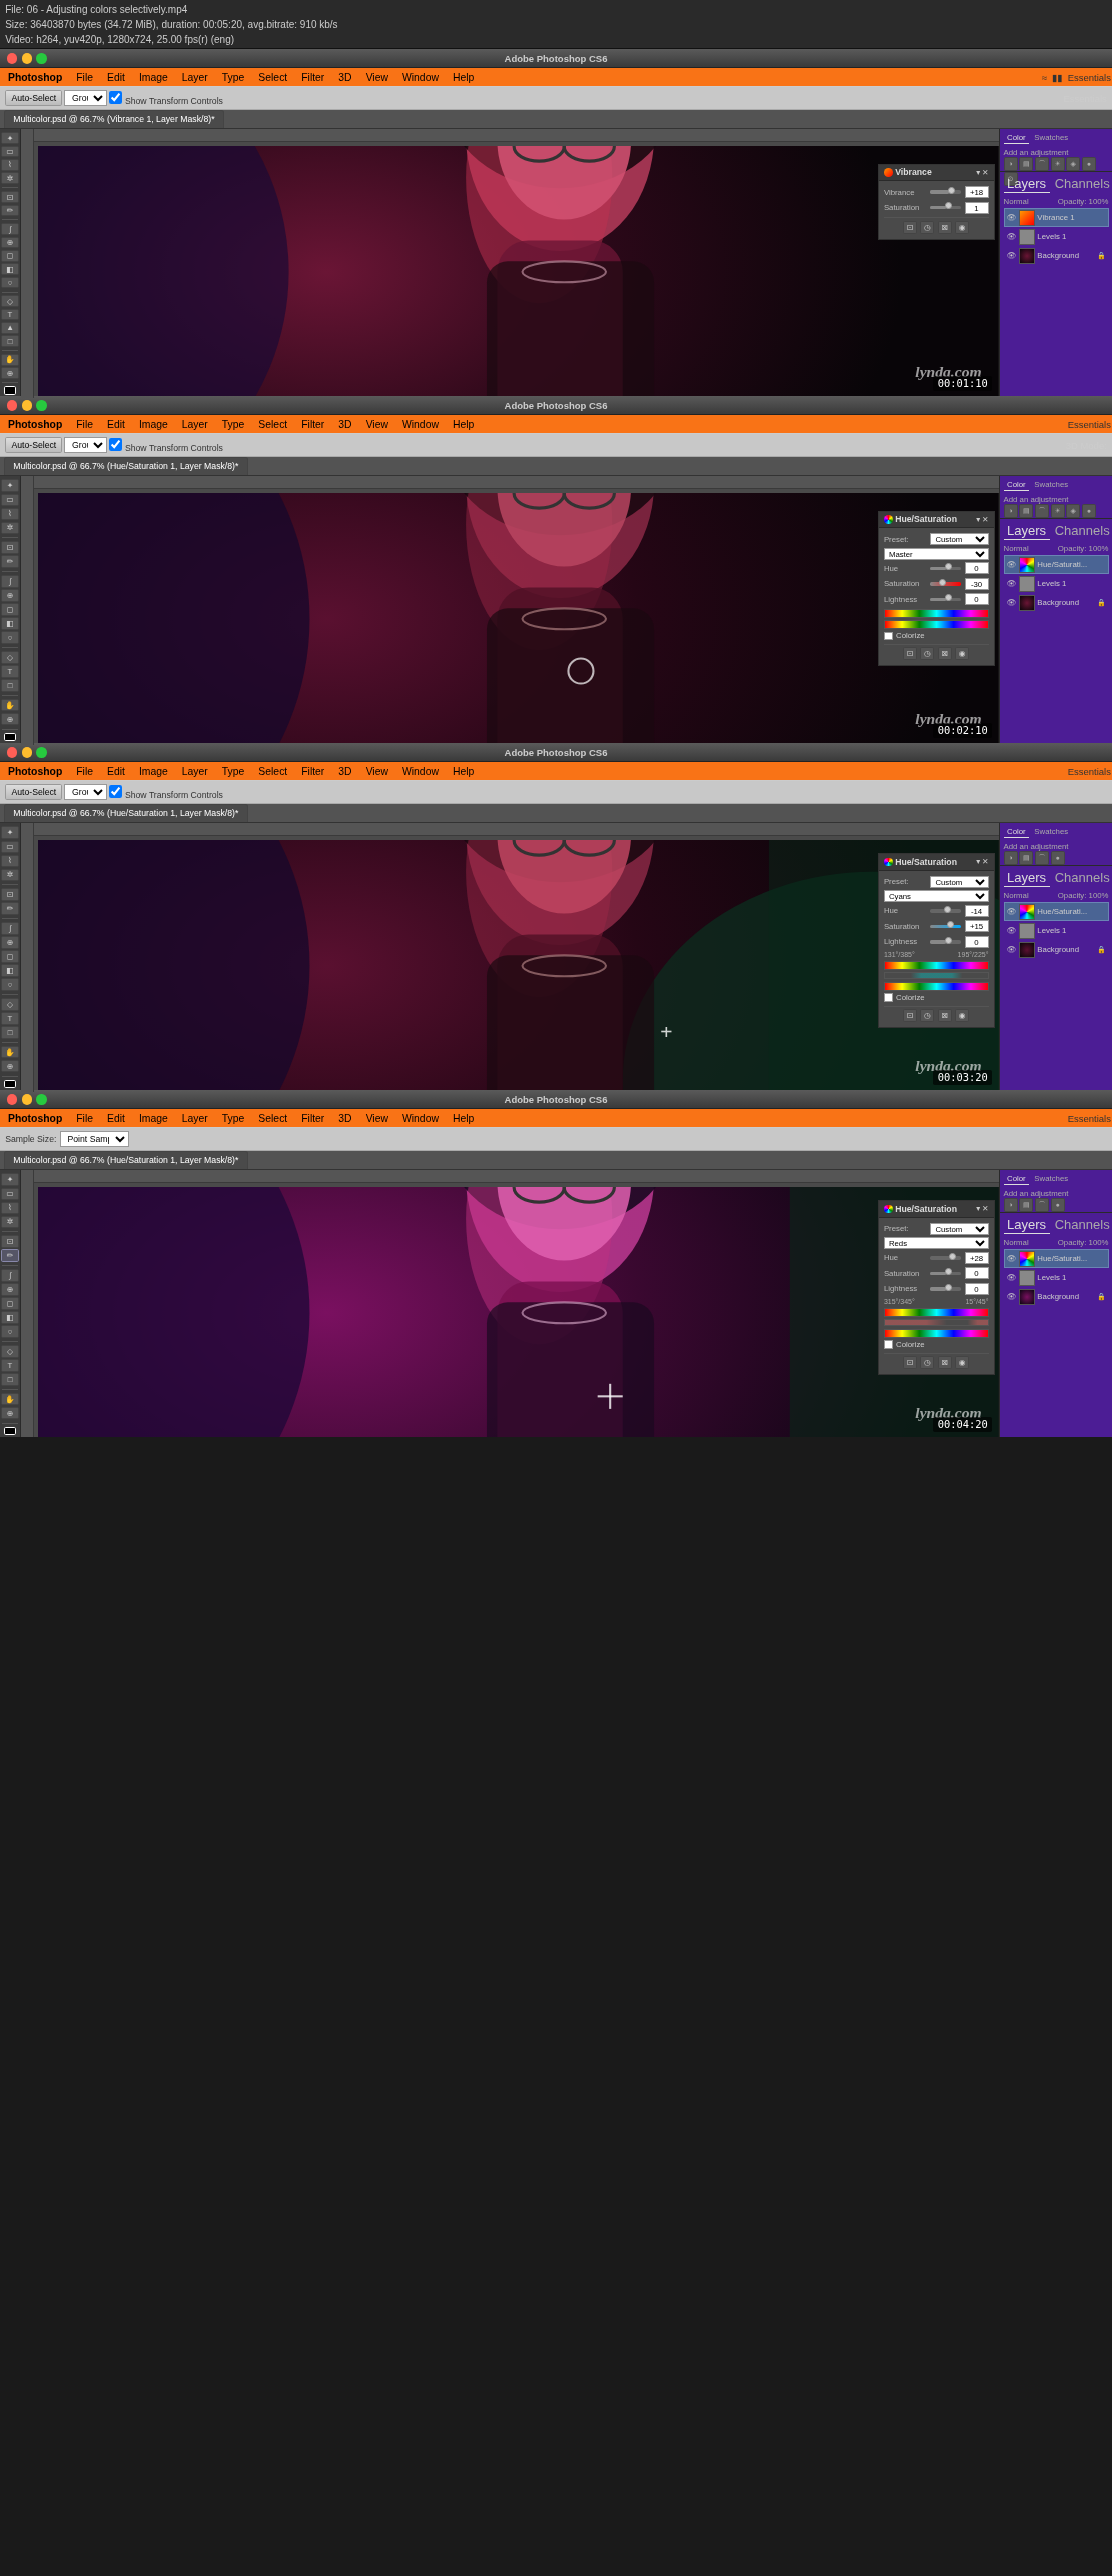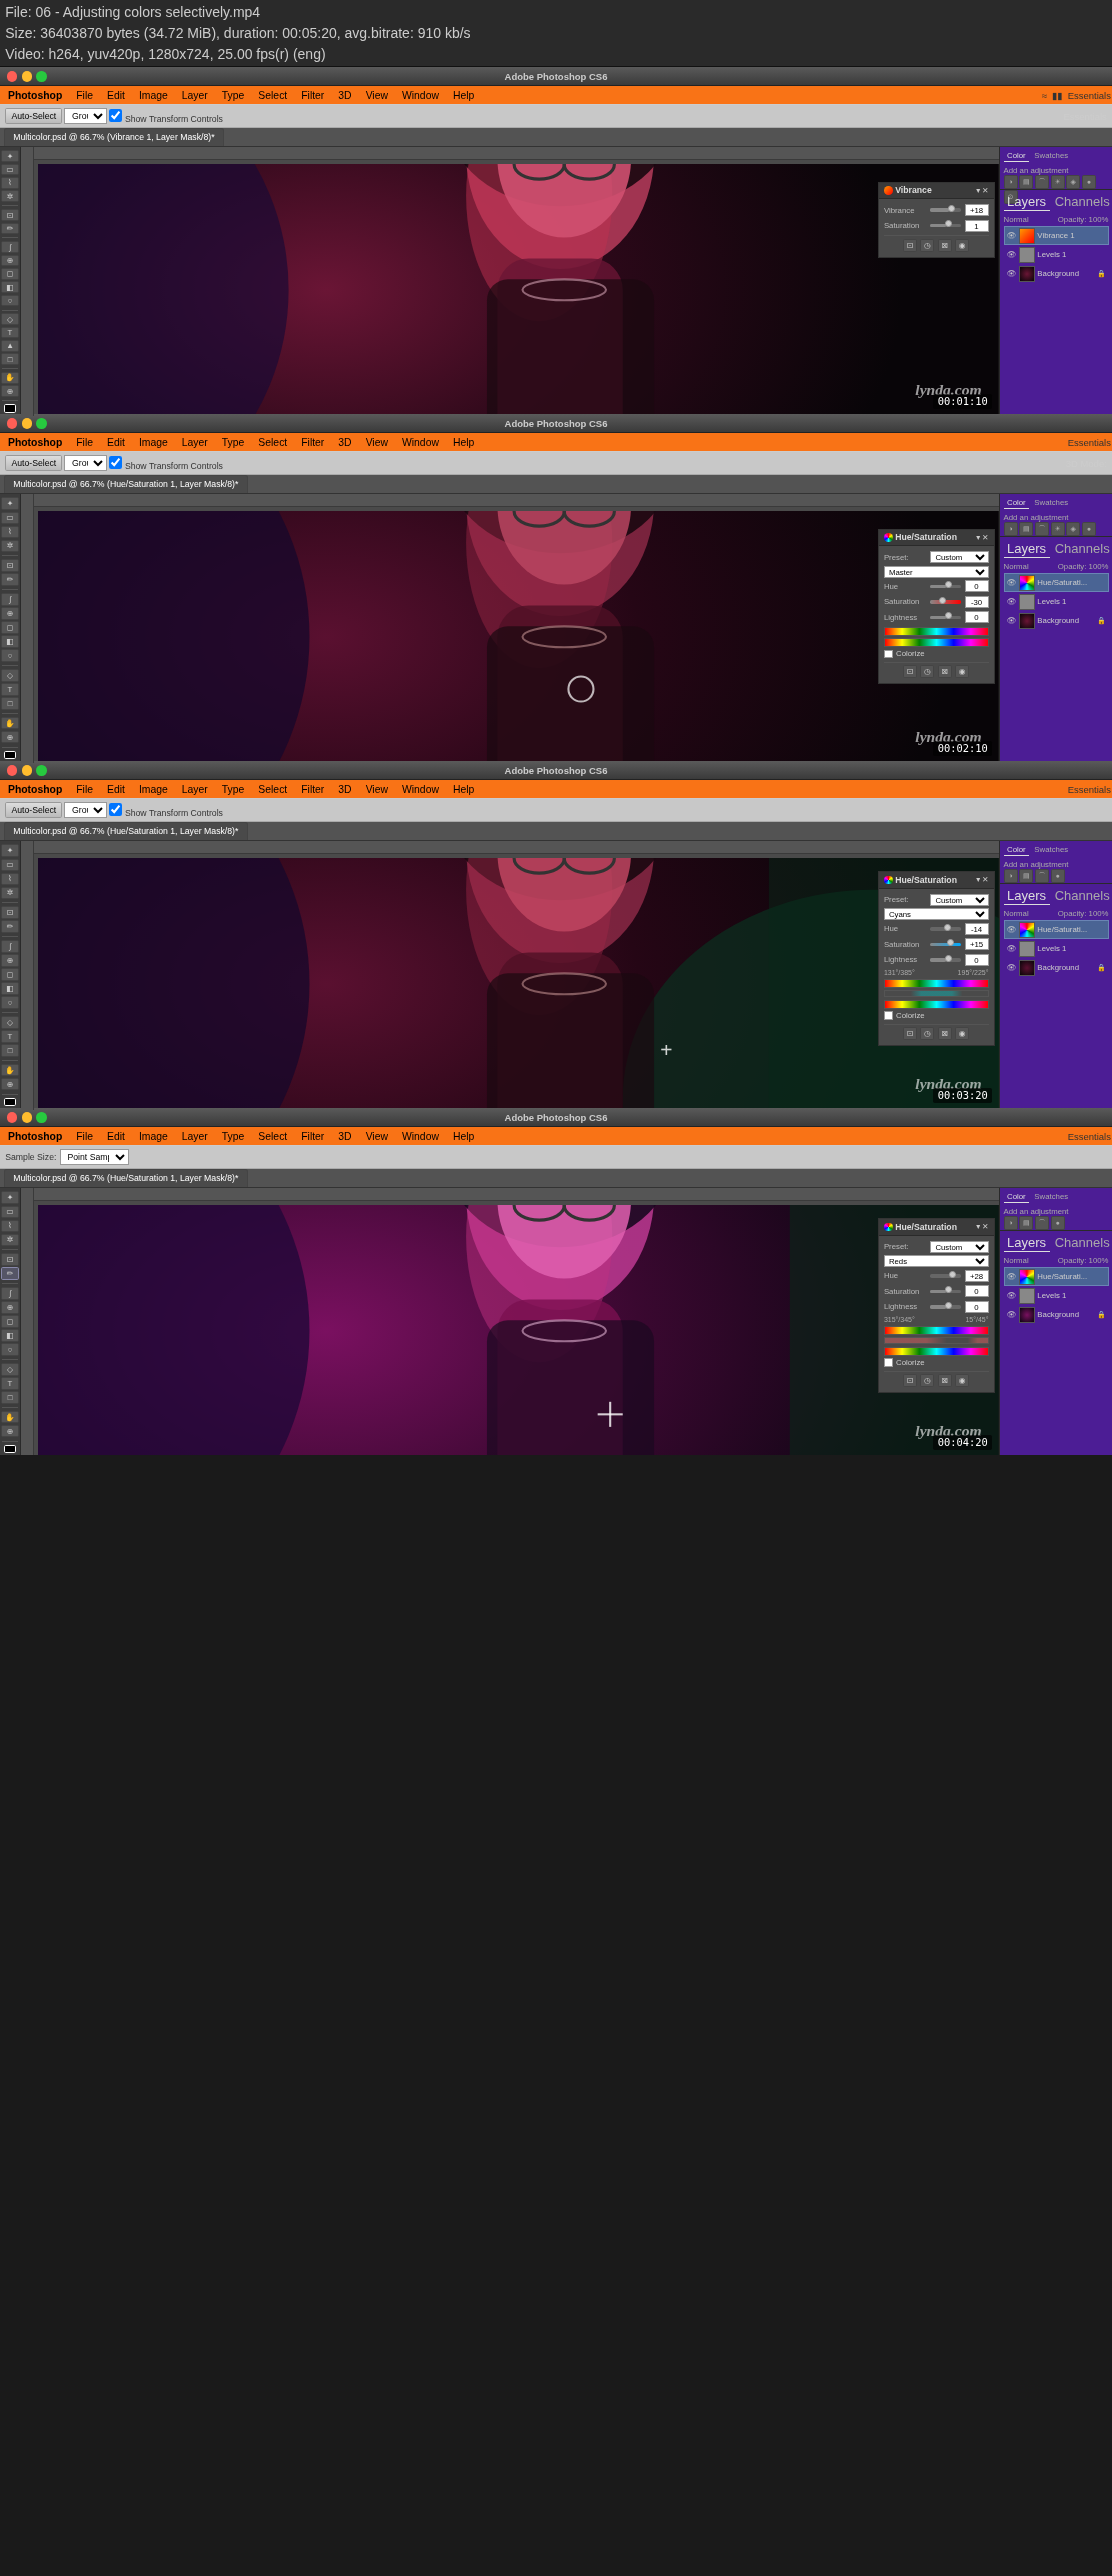--- a/index.html
+++ b/index.html
@@ -10,21 +10,21 @@
       font-size: 9.5px;
       color: #ccc;
       overflow-x: hidden;
     }
 
     
     .file-info-bar {
       background: #2a2a2a;
       color: #ccc;
       padding: 1.7px 5.2px;
-      font-size: 14px;
+      font-size: 10px;
       line-height: 1.5;
       border-bottom: 0.9px solid #111;
     }
 
     
     .ps-frame {
       background: #383838;
       border-bottom: 1.7px solid #111;
       position: relative;
       width: 1112px;

